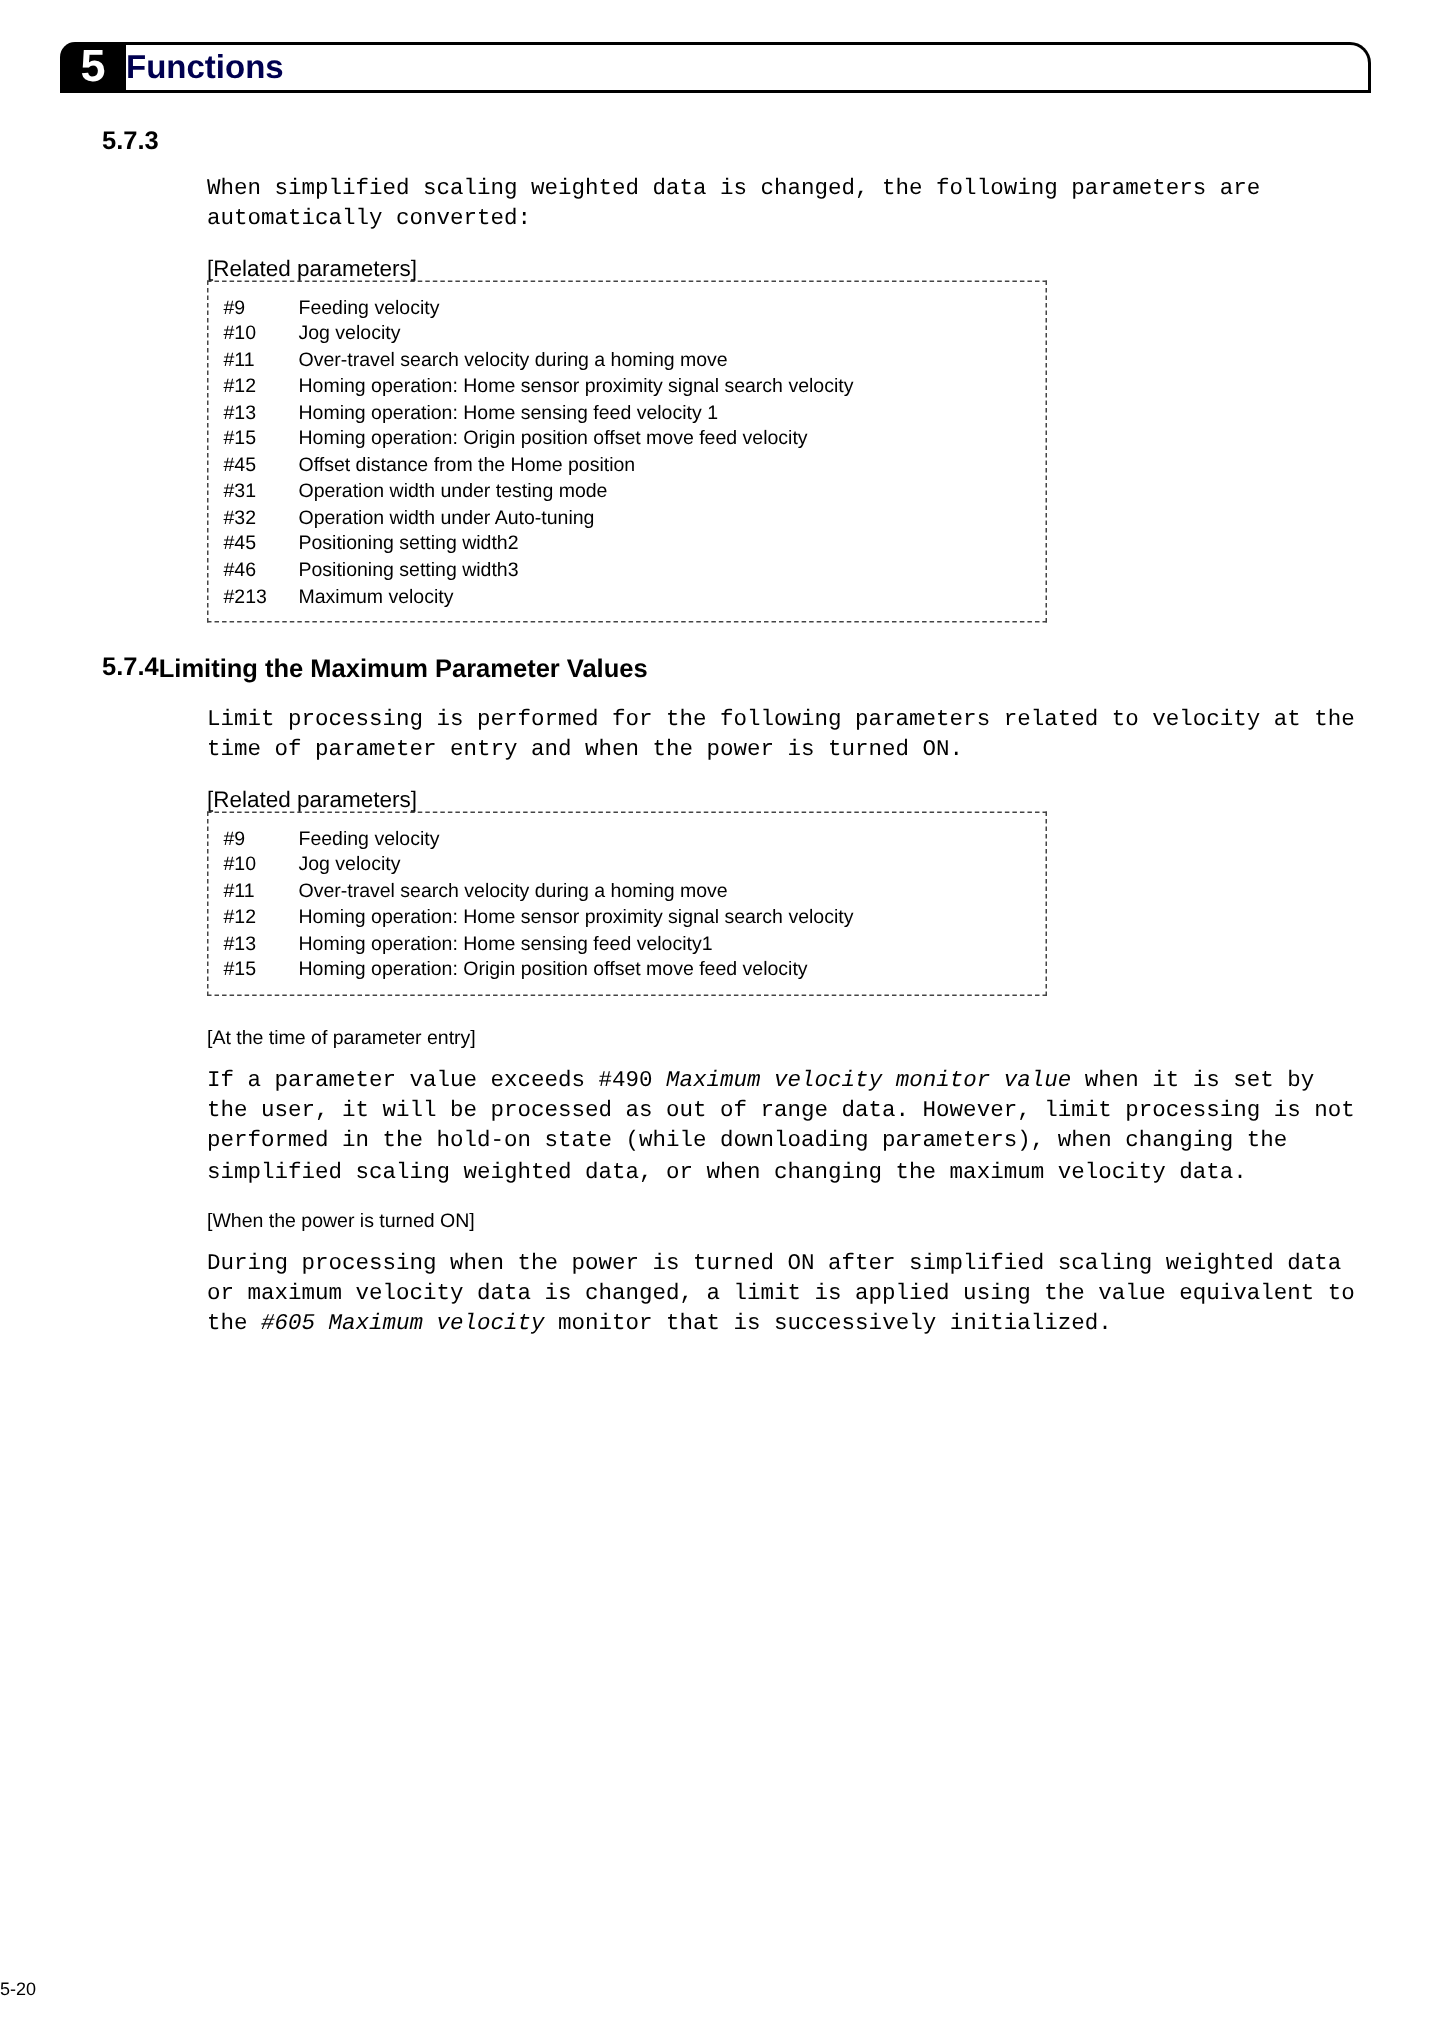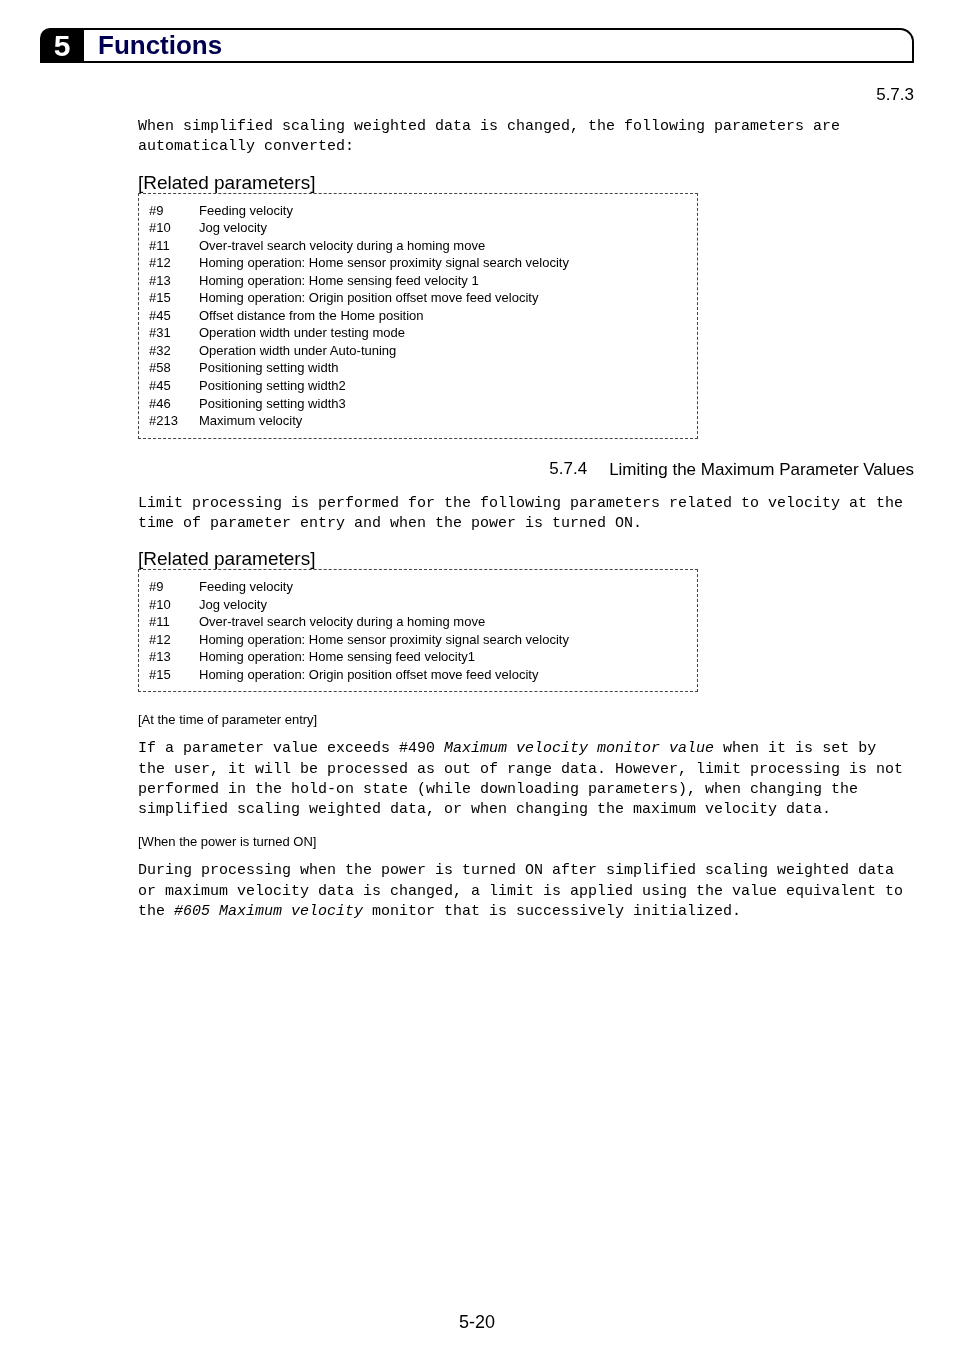--- a/index.html
+++ b/index.html
@@ -31,48 +31,45 @@
     font-weight: bold;
     border-top-left-radius: 10px;
   }
   .chapter-title-box {
     flex: 1;
     border: 2px solid #000;
     border-left: none;
     border-top-right-radius: 14px;
     display: flex;
     align-items: center;
-    padding-left: 14px;
-    font-size: 26px;
+    font-size: 22px;
     font-weight: bold;
     color: #000050;
   }
   .section-heading {
     display: flex;
-    gap: 22px;
     margin: 0 0 12px 28px;
     font-size: 17px;
-    font-weight: normal;
-    justify-content: flex-end;
+    font-weight: bold;
   }
   .section-num {
     white-space: nowrap;
   }
   .section-title {
     line-height: 1.35;
   }
   .body-text {
     font-family: Liberation Mono, monospace;
     font-size: 15px;
     margin: 0 0 14px 98px;
     line-height: 1.35;
     max-width: 770px;
   }
   .related-label {
-    font-size: 19px;
+    font-size: 15px;
     margin-left: 98px;
     margin-bottom: -1px;
   }
   .dashed-box {
     border: 1px dashed #444;
     padding: 8px 10px;
     margin: 0 0 20px 98px;
     width: 560px;
     box-sizing: border-box;
   }
@@ -90,22 +87,21 @@
   }
   .sub-label {
     font-size: 13px;
     margin: 0 0 12px 98px;
   }
   .footer-pagenum {
     position: absolute;
     bottom: 18px;
     left: 0;
     width: 100%;
-    text-align: center;
-    font-size: 18px;
+    font-size: 12px;
   }
   em { font-style: italic; }
 </style>
 </head>
 <body>
 
 <div class="page">
 
   <div class="chapter-header">
     <div class="chapter-num-box">5</div>
@@ -150,24 +146,20 @@
       </div>
     <div class="param-row">
         <div class="param-id">#31</div>
         <div class="param-desc">Operation width under testing mode</div>
       </div>
     <div class="param-row">
         <div class="param-id">#32</div>
         <div class="param-desc">Operation width under Auto-tuning</div>
       </div>
     <div class="param-row">
-        <div class="param-id">#58</div>
-        <div class="param-desc">Positioning setting width</div>
-      </div>
-    <div class="param-row">
         <div class="param-id">#45</div>
         <div class="param-desc">Positioning setting width2</div>
       </div>
     <div class="param-row">
         <div class="param-id">#46</div>
         <div class="param-desc">Positioning setting width3</div>
       </div>
     <div class="param-row">
         <div class="param-id">#213</div>
         <div class="param-desc">Maximum velocity</div>

